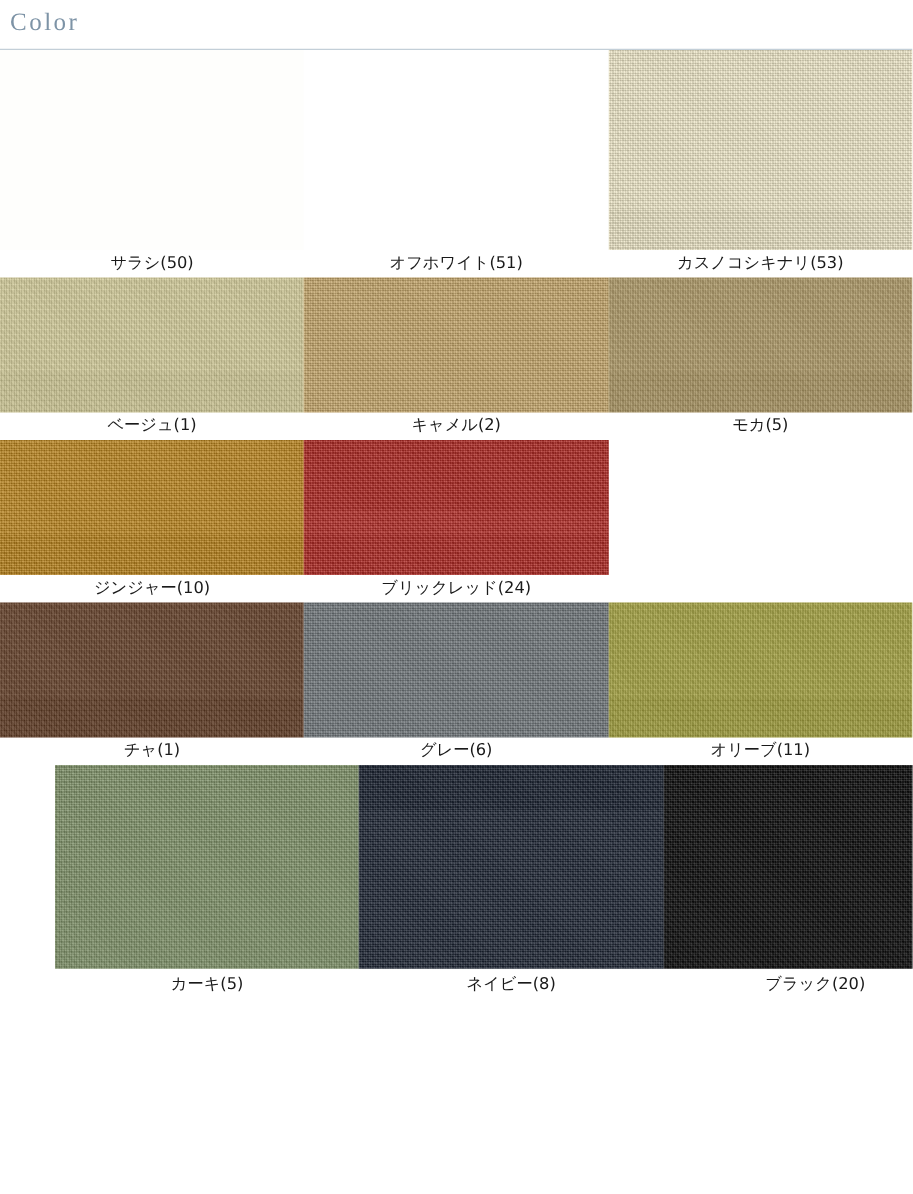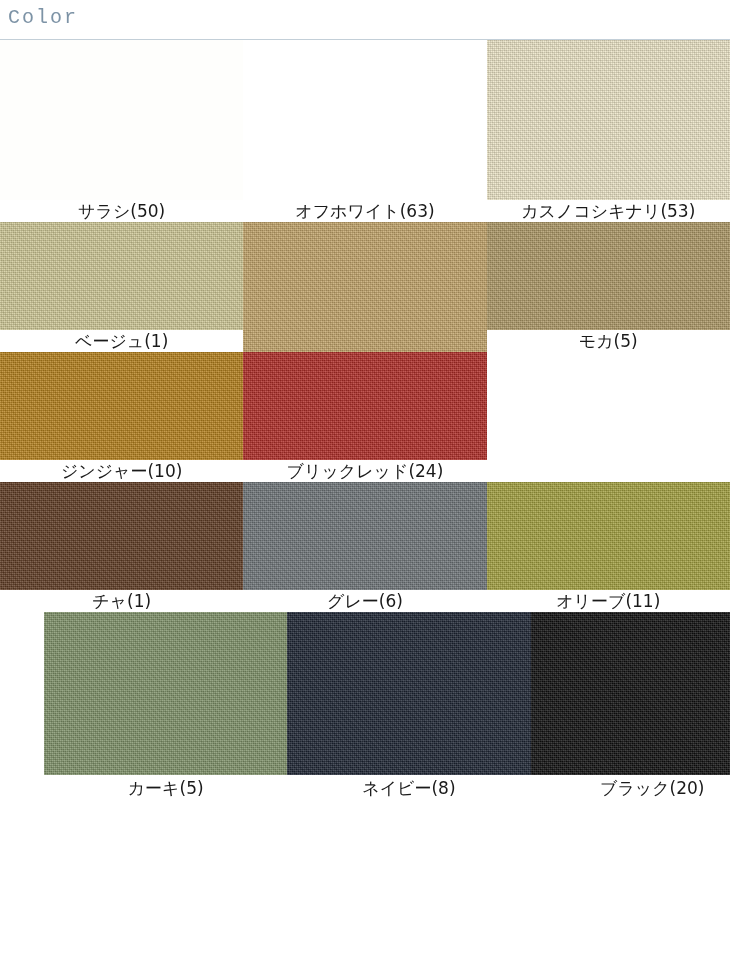--- a/index.html
+++ b/index.html
@@ -21,21 +21,21 @@
     height: 36px;
     box-sizing: border-box;
   }
   .page-title {
     font-size: 20px;
     letter-spacing: 2px;
     color: #7d93a6;
     font-weight: normal;
     line-height: 24px;
     margin: 0;
-    font-family: Liberation Mono, monospace;
+    font-family: Liberation Serif, serif;
   }
   .title-rule {
     height: 1px;
     background: #c3cfd8;
     margin: 3px 0 0 0;
     width: 730px;
   }
 
   
   .swatch-grid {
@@ -95,21 +95,21 @@
         rgba(0,0,0,0.035) 4px);
     pointer-events: none;
   }
   .swatch-chip.plain::before,
   .swatch-chip.plain::after { display: none; }
 
   .swatch-label {
     height: 22px;
     line-height: 22px;
     text-align: center;
-    font-size: 17px;
+    font-size: 13px;
     color: #1a1a1a;
     background: #ffffff;
     font-family: "DejaVu Sans", "Liberation Sans", sans-serif;
     white-space: nowrap;
   }
   .swatch-row.last-row .swatch-label { height: 30px; line-height: 26px; }
 </style>
 </head>
 <body>
 
@@ -119,34 +119,35 @@
 <div class="title-rule"></div>
 
 <div class="swatch-grid" id="swatch-grid">
     <div class="swatch-row first-row">
       <div class="swatch-cell">
         <div class="swatch-chip plain" style="background: rgb(254, 254, 252);"></div>
         <div class="swatch-label">サラシ(50)</div>
       </div>
       <div class="swatch-cell">
         <div class="swatch-chip plain" style="background: rgb(255, 255, 255);"></div>
-        <div class="swatch-label">オフホワイト(63)</div>
+        <div class="swatch-label">オフホワイト(51)</div>
       </div>
       <div class="swatch-cell">
         <div class="swatch-chip" style="background: rgb(236, 229, 198);"></div>
         <div class="swatch-label">カスノコシキナリ(53)</div>
       </div>
     </div>
     <div class="swatch-row">
       <div class="swatch-cell">
         <div class="swatch-chip" style="background: rgb(207, 200, 149);"></div>
         <div class="swatch-label">ベージュ(1)</div>
       </div>
       <div class="swatch-cell">
         <div class="swatch-chip" style="background: rgb(194, 164, 105);"></div>
+        <div class="swatch-label">キャメル(2)</div>
       </div>
       <div class="swatch-cell">
         <div class="swatch-chip" style="background: rgb(173, 152, 101);"></div>
         <div class="swatch-label">モカ(5)</div>
       </div>
     </div>
     <div class="swatch-row">
       <div class="swatch-cell">
         <div class="swatch-chip" style="background: rgb(181, 128, 26);"></div>
         <div class="swatch-label">ジンジャー(10)</div>

